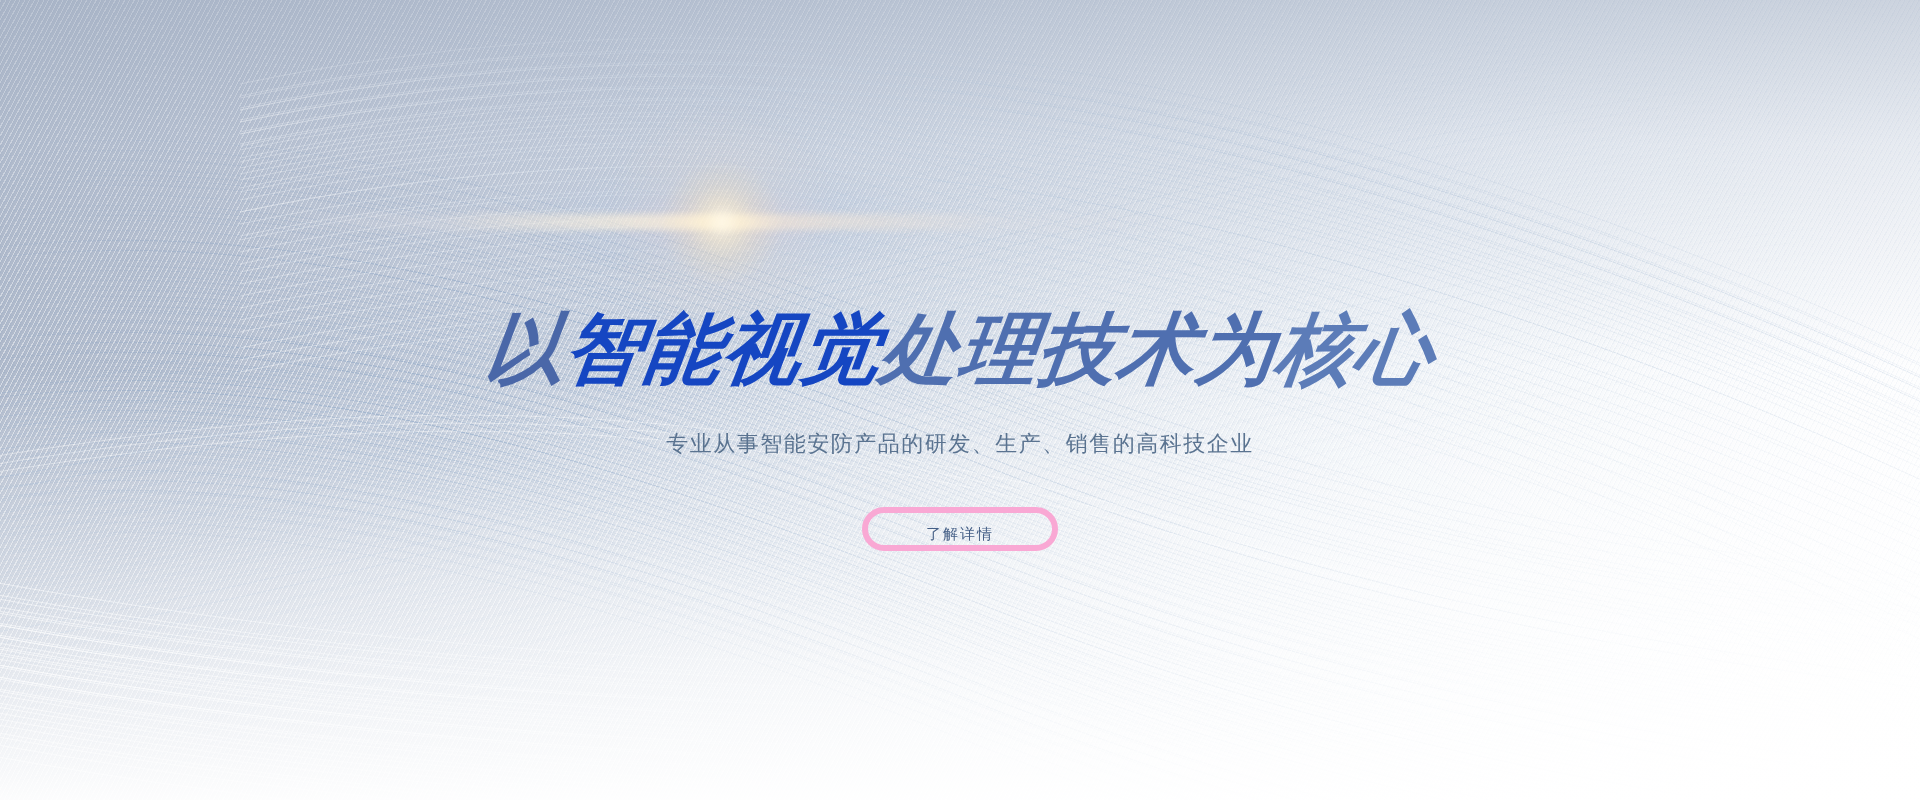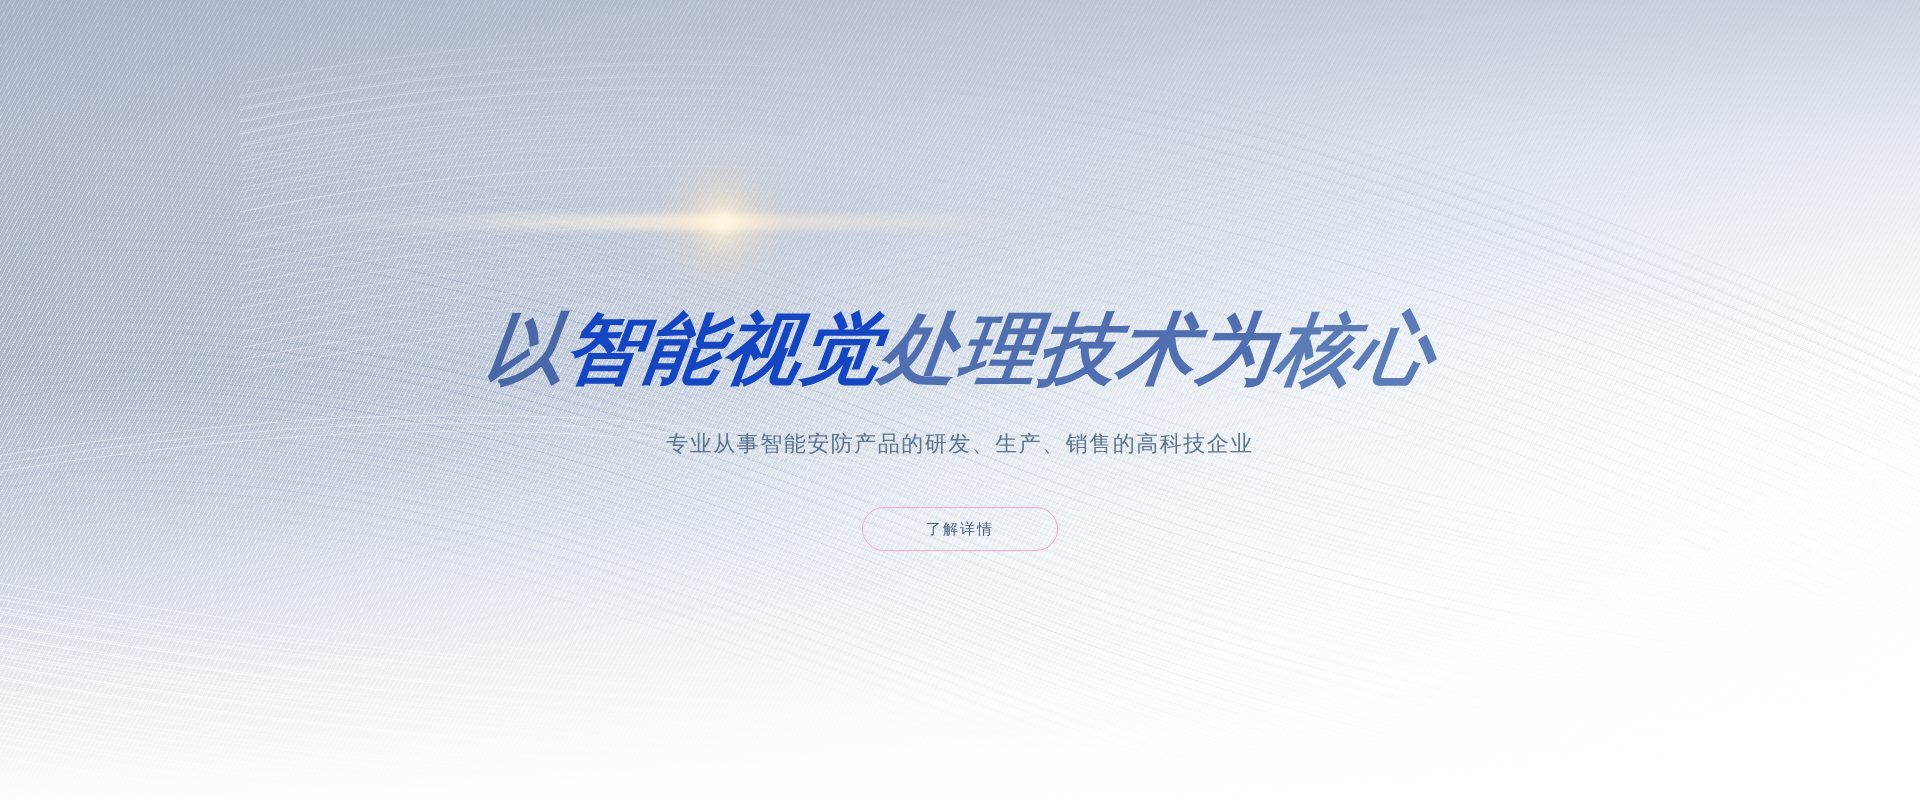--- a/index.html
+++ b/index.html
@@ -177,21 +177,21 @@
     left: 0;
     right: 0;
     top: 507px;
   }
   .cta {
     display: inline-block;
     box-sizing: border-box;
     width: 196px;
     height: 44px;
     line-height: 42px;
-    border: 1px solid #f9a8d4;
+    border: 6px solid #f9a8d4;
     border-radius: 22px;
     color: #455f86;
     font-size: 15px;
     letter-spacing: 2px;
     background: transparent;
     cursor: pointer;
     text-align: center;
     padding: 0;
     font-family: "Liberation Sans", "DejaVu Sans", sans-serif;
   }

